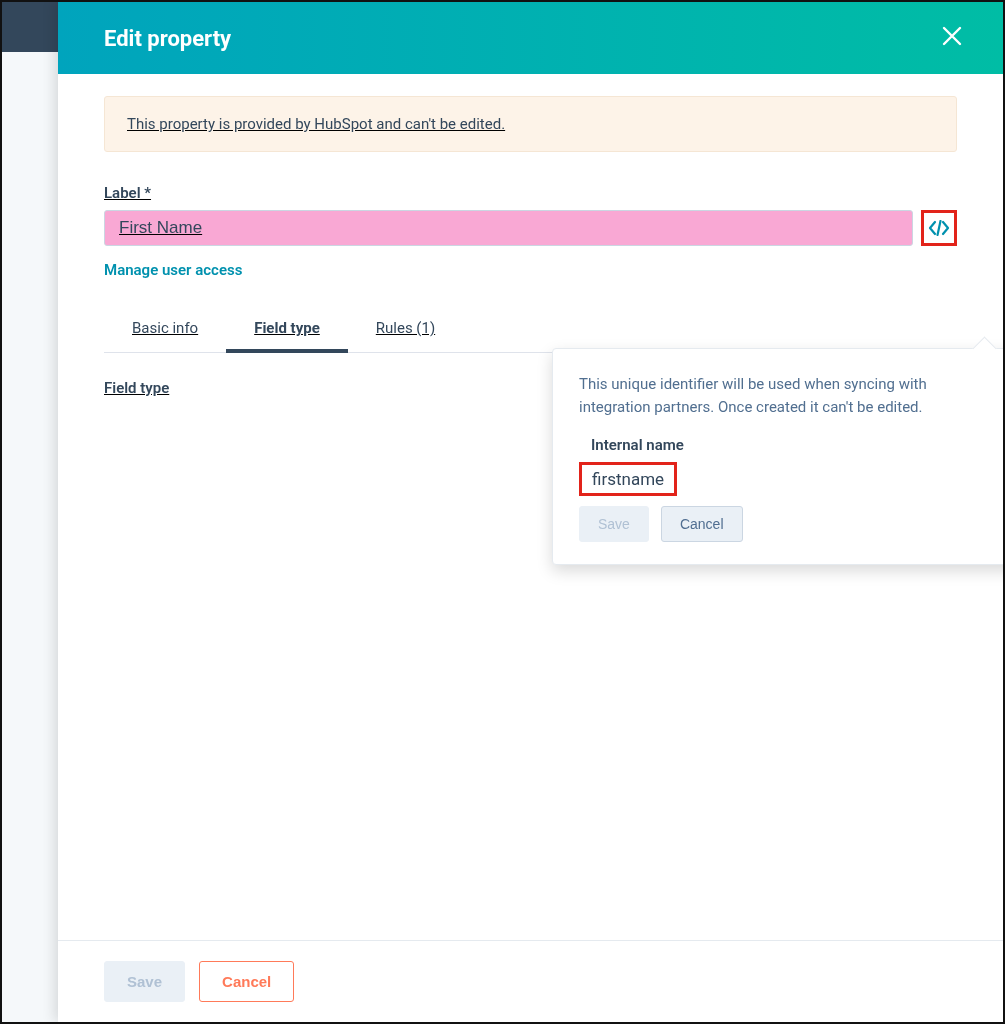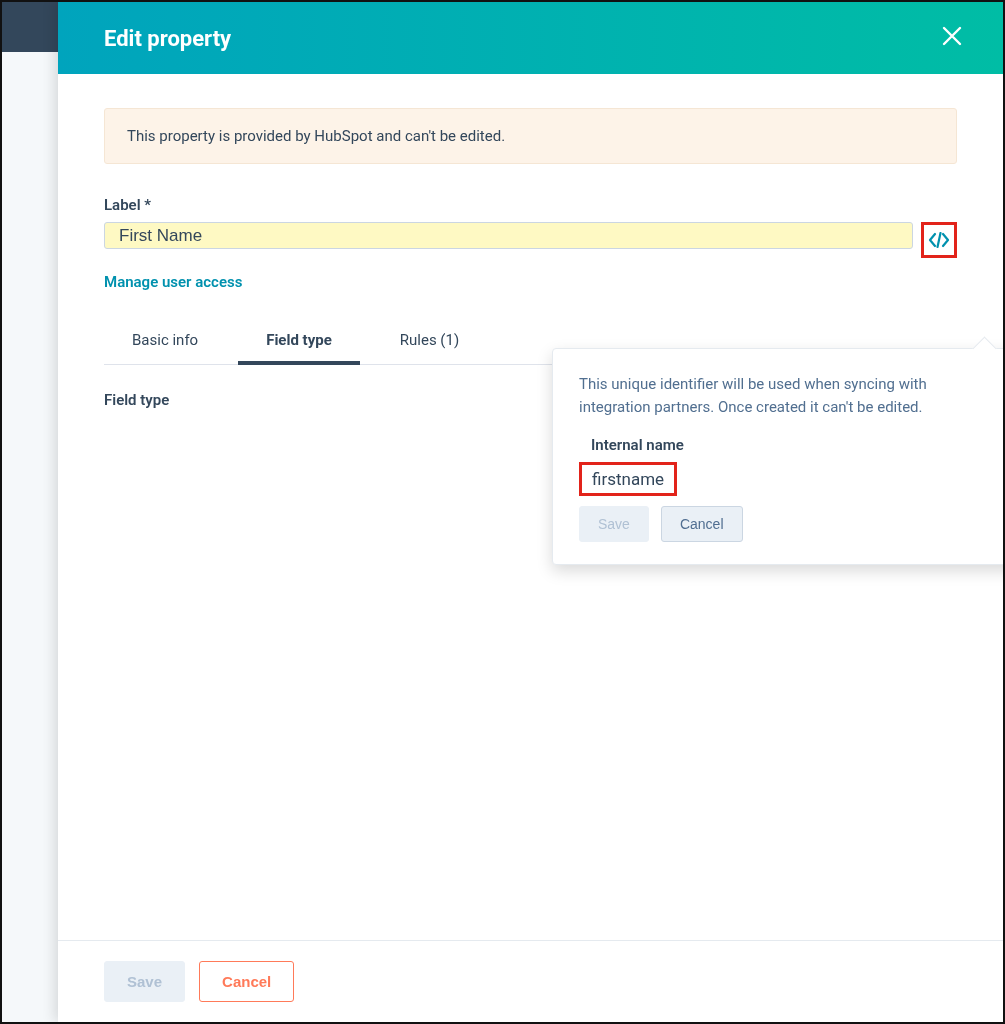--- a/index.html
+++ b/index.html
@@ -61,22 +61,23 @@
   .close-x {
     font-size: 28px;
     line-height: 1;
     cursor: pointer;
     font-weight: 300;
   }
 
   .modal-body {
     flex: 1 1 auto;
     overflow: auto;
-    padding: 34px 46px 0 46px;
+    padding: 22px 46px 0 46px;
     position: relative;
+    text-decoration: underline;
   }
 
   .alert {
     background: #fdf3e8;
     border: 1px solid #f5e6d4;
     color: #33475b;
     padding: 18px 22px;
     font-size: 15px;
     border-radius: 3px;
     margin-bottom: 32px;
@@ -91,27 +92,27 @@
 
   .input-row {
     display: flex;
     align-items: stretch;
     gap: 0;
     margin-bottom: 14px;
     position: relative;
   }
   .text-input {
     flex: 1 1 auto;
-    background: #fef9c3;
+    background: #f9a8d4;
     border: 1px solid #cbd6e2;
     border-radius: 3px;
     padding: 10px 14px;
     font-size: 17px;
     color: #33475b;
-    height: 27px;
+    height: 36px;
   }
   .code-toggle {
     width: 36px;
     height: 36px;
     margin-left: 8px;
     display: flex;
     align-items: center;
     justify-content: center;
     border: 3px solid #e2231a;
     cursor: pointer;
@@ -124,21 +125,21 @@
     font-size: 15px;
     font-weight: 600;
     cursor: pointer;
     display: inline-block;
     margin-bottom: 28px;
   }
 
   .tabs {
     display: flex;
     border-bottom: 1px solid #dfe3eb;
-    gap: 12px;
+    gap: 0;
     margin-bottom: 26px;
     width: 460px;
   }
   .tab {
     padding: 12px 28px;
     font-size: 15px;
     color: #33475b;
     cursor: pointer;
     border-bottom: 4px solid transparent;
     margin-bottom: -1px;

